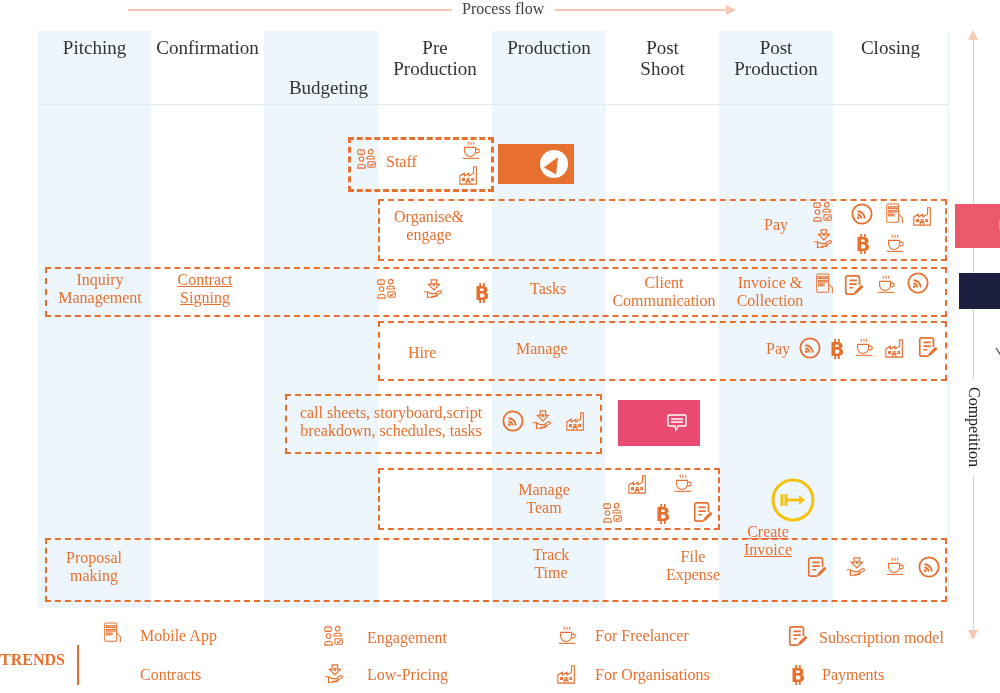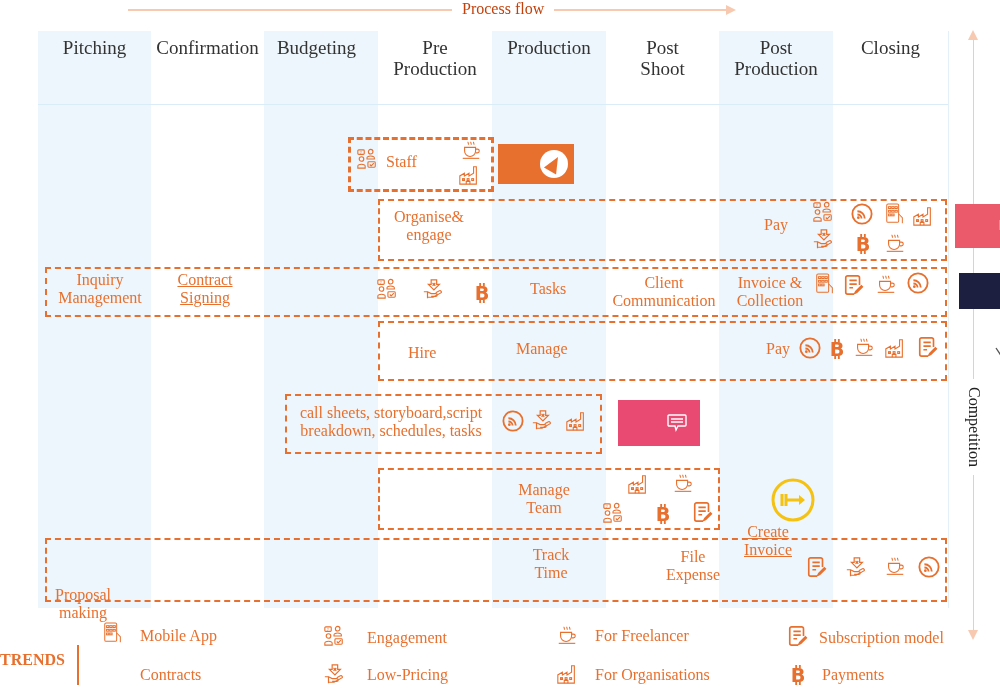--- a/index.html
+++ b/index.html
@@ -89,41 +89,41 @@
           <rect x="5" y="12" width="2.5" height="2"></rect>
           <rect x="8.5" y="12" width="2.5" height="2"></rect>
           <path d="M16 12l4 4v6"></path>
         </g>
       </symbol>
   </defs>
 </svg>
 
 <div class="abs" style="left:128px;top:9px;width:606px;height:2px;background:#f7c9b0;"></div>
 <div class="abs" style="left:726px;top:5px;width:0;height:0;border-top:5px solid transparent;border-bottom:5px solid transparent;border-left:10px solid #f7c9b0;"></div>
-<div class="abs" style="left:452px;top:0;padding:0 10px;background:#fff;font-family:'Liberation Serif',serif;font-size:16px;color:#c2410c;">Process flow</div>
+<div class="abs" style="left:452px;top:0;padding:0 10px;background:#fff;font-family:'Liberation Serif',serif;font-size:16px;color:#404040;">Process flow</div>
 
 <div class="col blue" style="left:38px;width:113px;"></div>
 <div class="col white" style="left:151px;width:113px;"></div>
 <div class="col blue" style="left:264px;width:114px;"></div>
 <div class="col white" style="left:378px;width:114px;"></div>
 <div class="col blue" style="left:492px;width:114px;"></div>
 <div class="col white" style="left:606px;width:113px;"></div>
 <div class="col blue" style="left:719px;width:114px;"></div>
 <div class="col white" style="left:833px;width:115px;border-right:1px solid #e3f0f8;"></div>
 <div class="hline" style="top:104px;"></div>
 
 <div class="colhead" style="left:38px;width:113px;">
     <div>Pitching</div>
     <div></div>
   </div>
 <div class="colhead" style="left:151px;width:113px;">
     <div>Confirmation</div>
     <div></div>
   </div>
-<div class="colhead" style="left:260px;width:113px;">
+<div class="colhead" style="left:272px;width:113px;margin-top:40px;">
     <div>Budgeting</div>
     <div></div>
   </div>
 <div class="colhead" style="left:378px;width:114px;">
     <div>Pre</div>
     <div>Production</div>
   </div>
 <div class="colhead" style="left:492px;width:114px;">
     <div>Production</div>
     <div></div>
@@ -303,21 +303,21 @@
   </svg>
 <div class="logo" style="left:734px;top:477px;width:46px;height:46px;">
   <svg viewBox="0 0 46 46" width="46" height="46">
       <circle cx="23" cy="23" r="20" fill="none" stroke="#f5c211" stroke-width="3"></circle>
       <path d="M12 17v12M16 17v12M16 23h16" stroke="#f5c211" stroke-width="3" fill="none"></path>
       <path d="M29 18l6 5-6 5z" fill="#f5c211"></path>
     </svg>
 </div>
 
 <div class="box" style="left:45px;top:538px;width:902px;height:64px;"></div>
-<div class="lbl" style="left:49px;top:549px;width:68px;margin-top:37px;">
+<div class="lbl" style="left:60px;top:549px;width:68px;">
     <div>Proposal</div>
     <div>making</div>
   </div>
 <div class="lbl" style="left:526px;top:546px;width:50px;">
     <div>Track</div>
     <div>Time</div>
   </div>
 <div class="lbl" style="left:662px;top:548px;width:62px;">
     <div>File</div>
     <div>Expense</div>

